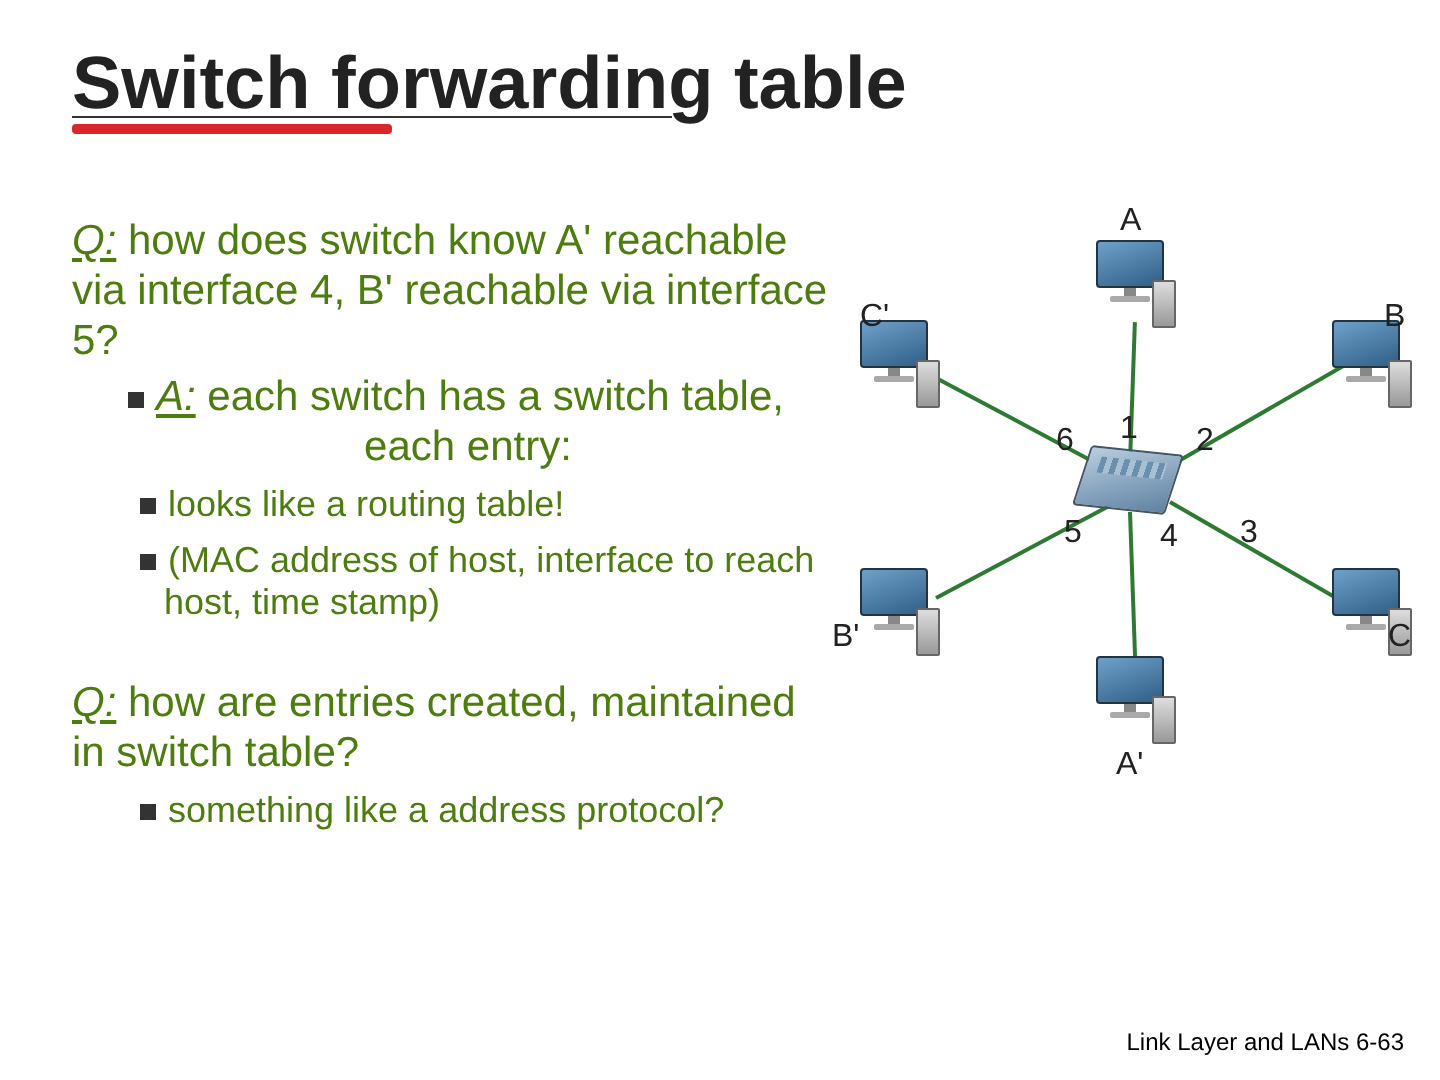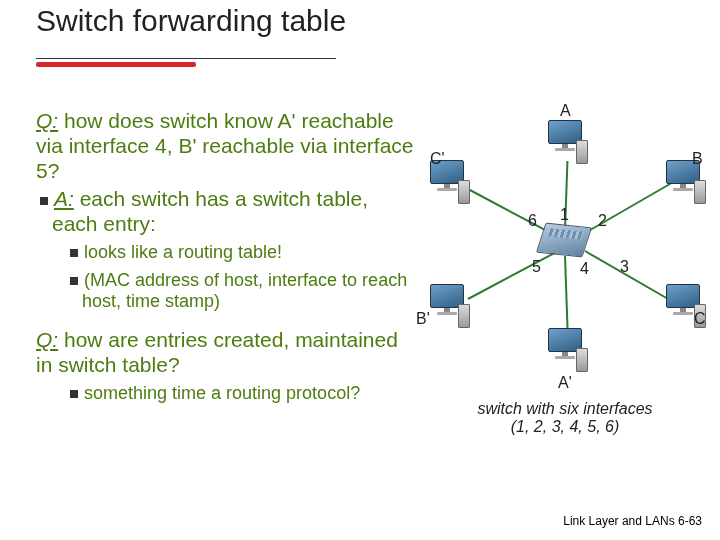--- a/index.html
+++ b/index.html
@@ -5,24 +5,24 @@
   * { box-sizing: border-box; margin: 0; padding: 0; }
   body {
     width: 720px;
     height: 540px;
     font-family: Arial, Helvetica, sans-serif;
     background: #fff;
     position: relative;
     overflow: hidden;
   }
   .title {
-    font-size: 30px;
+    font-size: 37px;
     color: #222;
-    padding: 4px 0 0 36px;
-    font-weight: normal;
+    padding: 21px 0 0 36px;
+    font-weight: bold;
   }
   .underline {
     position: absolute;
     left: 36px;
     top: 58px;
     width: 300px;
     height: 6px;
   }
   .underline .thin {
     position: absolute; left: 0; top: 0; width: 300px; height: 1px; background: #333;
@@ -34,24 +34,24 @@
     position: absolute;
     left: 36px;
     top: 108px;
     width: 380px;
     color: #4d7c0f;
     font-size: 21px;
     line-height: 1.2;
   }
   .content .q { text-decoration: underline; font-style: italic; font-weight: normal; }
   .content .a { text-decoration: underline; font-style: italic; }
-  .lvl1 { padding-left: 16px; text-indent: -12px; margin-top: 2px; }
+  .lvl1 { padding-left: 16px; text-indent: -12px; margin-top: 2px; text-align: center; }
   .lvl2 { padding-left: 46px; text-indent: -12px; font-size: 18px; margin-top: 6px; }
   .bullet { display: inline-block; width: 8px; height: 8px; background: #333; vertical-align: 1px; margin-right: 6px; }
-  .q2 { margin-top: 14px; }
+  .q2 { margin-top: 26px; }
   .footer {
     position: absolute;
     right: 18px;
     bottom: 12px;
     font-size: 12px;
     color: #000000;
   }
   .diagram {
     position: absolute;
     left: 420px;
@@ -122,21 +122,21 @@
   <div class="lvl2">
     <span class="bullet"></span><span>looks like a routing table!</span>
   </div>
   <div class="lvl2">
     <span class="bullet"></span><span>(MAC address of host, interface to reach host, time stamp)</span>
   </div>
   <div class="q2">
     <span class="q">Q:</span><span> how are entries created, maintained in switch table?</span>
   </div>
   <div class="lvl2">
-    <span class="bullet"></span><span>something time a routing protocol?</span>
+    <span class="bullet"></span><span>something like a address protocol?</span>
   </div>
 </div>
 
 <div class="diagram">
 
   <div class="wire" style="left:145px;top:110px;width:70px;transform:rotate(-88deg);"></div>
   <div class="wire" style="left:165px;top:112px;width:100px;transform:rotate(-30deg);"></div>
   <div class="wire" style="left:165px;top:130px;width:100px;transform:rotate(30deg);"></div>
   <div class="wire" style="left:145px;top:135px;width:80px;transform:rotate(88deg);"></div>
   <div class="wire" style="left:48px;top:178px;width:100px;transform:rotate(-28deg);"></div>
@@ -188,19 +188,15 @@
   <div class="hostlbl" style="left:-4px;top:190px;">B'</div>
   <div class="hostlbl" style="left:10px;top:30px;">C'</div>
 
   <div class="portlbl" style="left:140px;top:86px;">1</div>
   <div class="portlbl" style="left:178px;top:92px;">2</div>
   <div class="portlbl" style="left:200px;top:138px;">3</div>
   <div class="portlbl" style="left:160px;top:140px;">4</div>
   <div class="portlbl" style="left:112px;top:138px;">5</div>
   <div class="portlbl" style="left:108px;top:92px;">6</div>
 
-  <div class="caption">
-    <div>switch with six interfaces</div>
-    <div class="nums">(1, 2, 3, 4, 5, 6)</div>
-  </div>
 </div>
 
 <div class="footer">Link Layer and LANs   6-63</div>
 
 </body></html>

